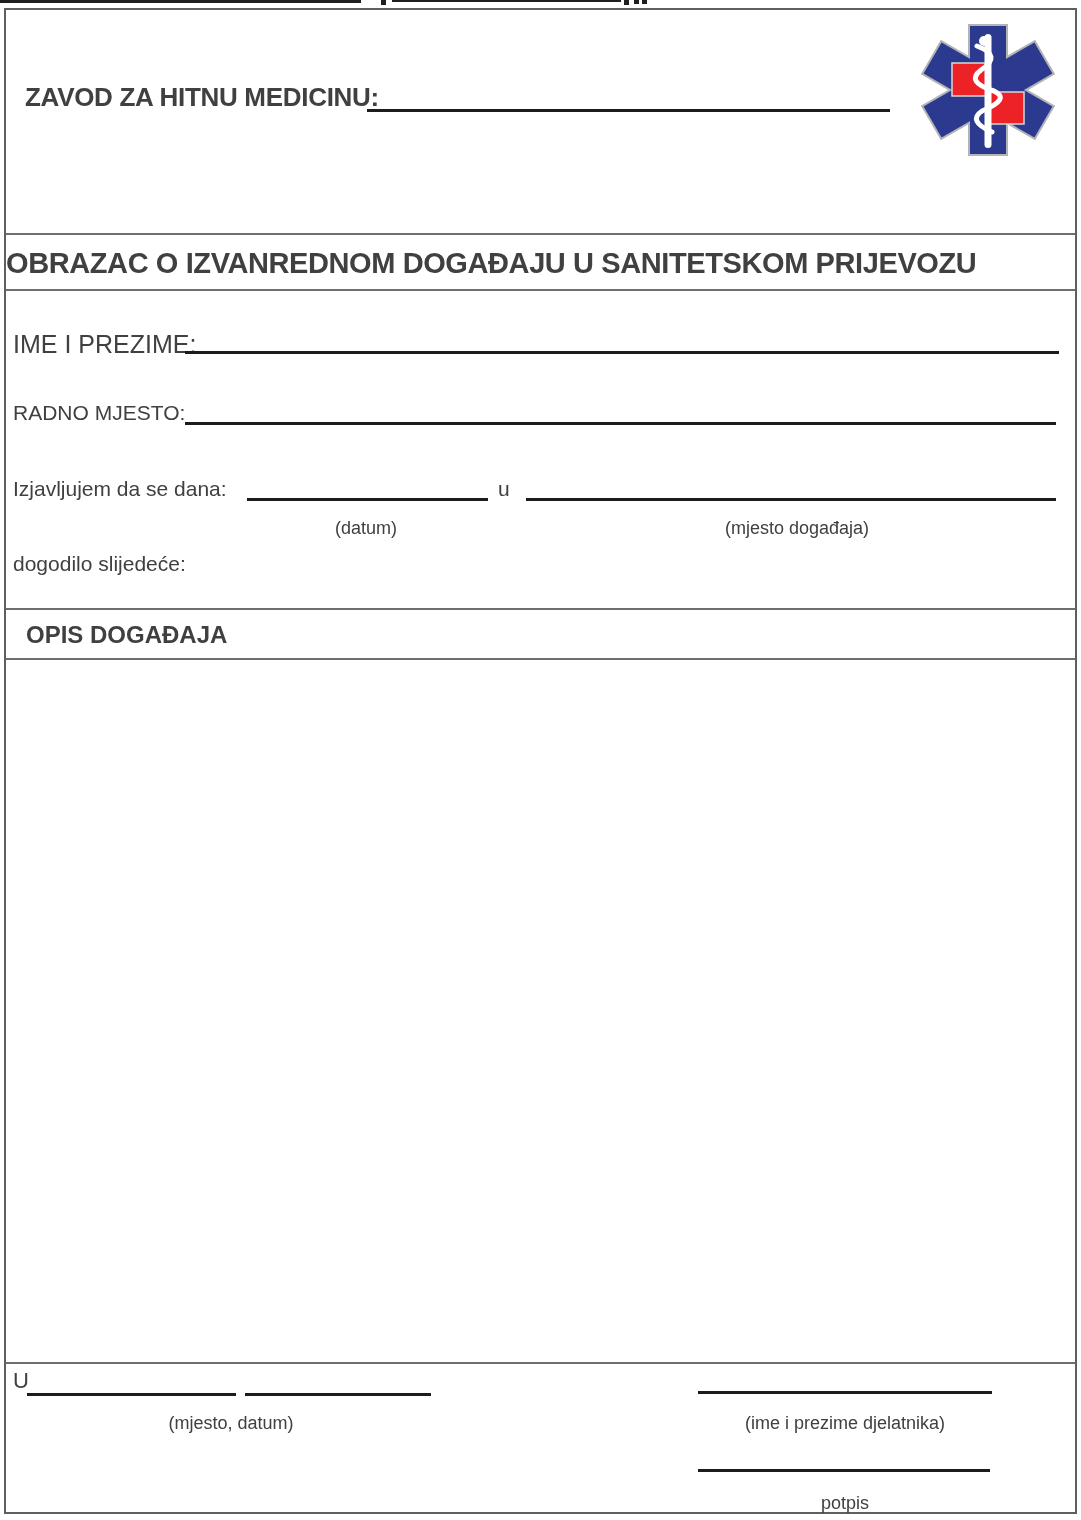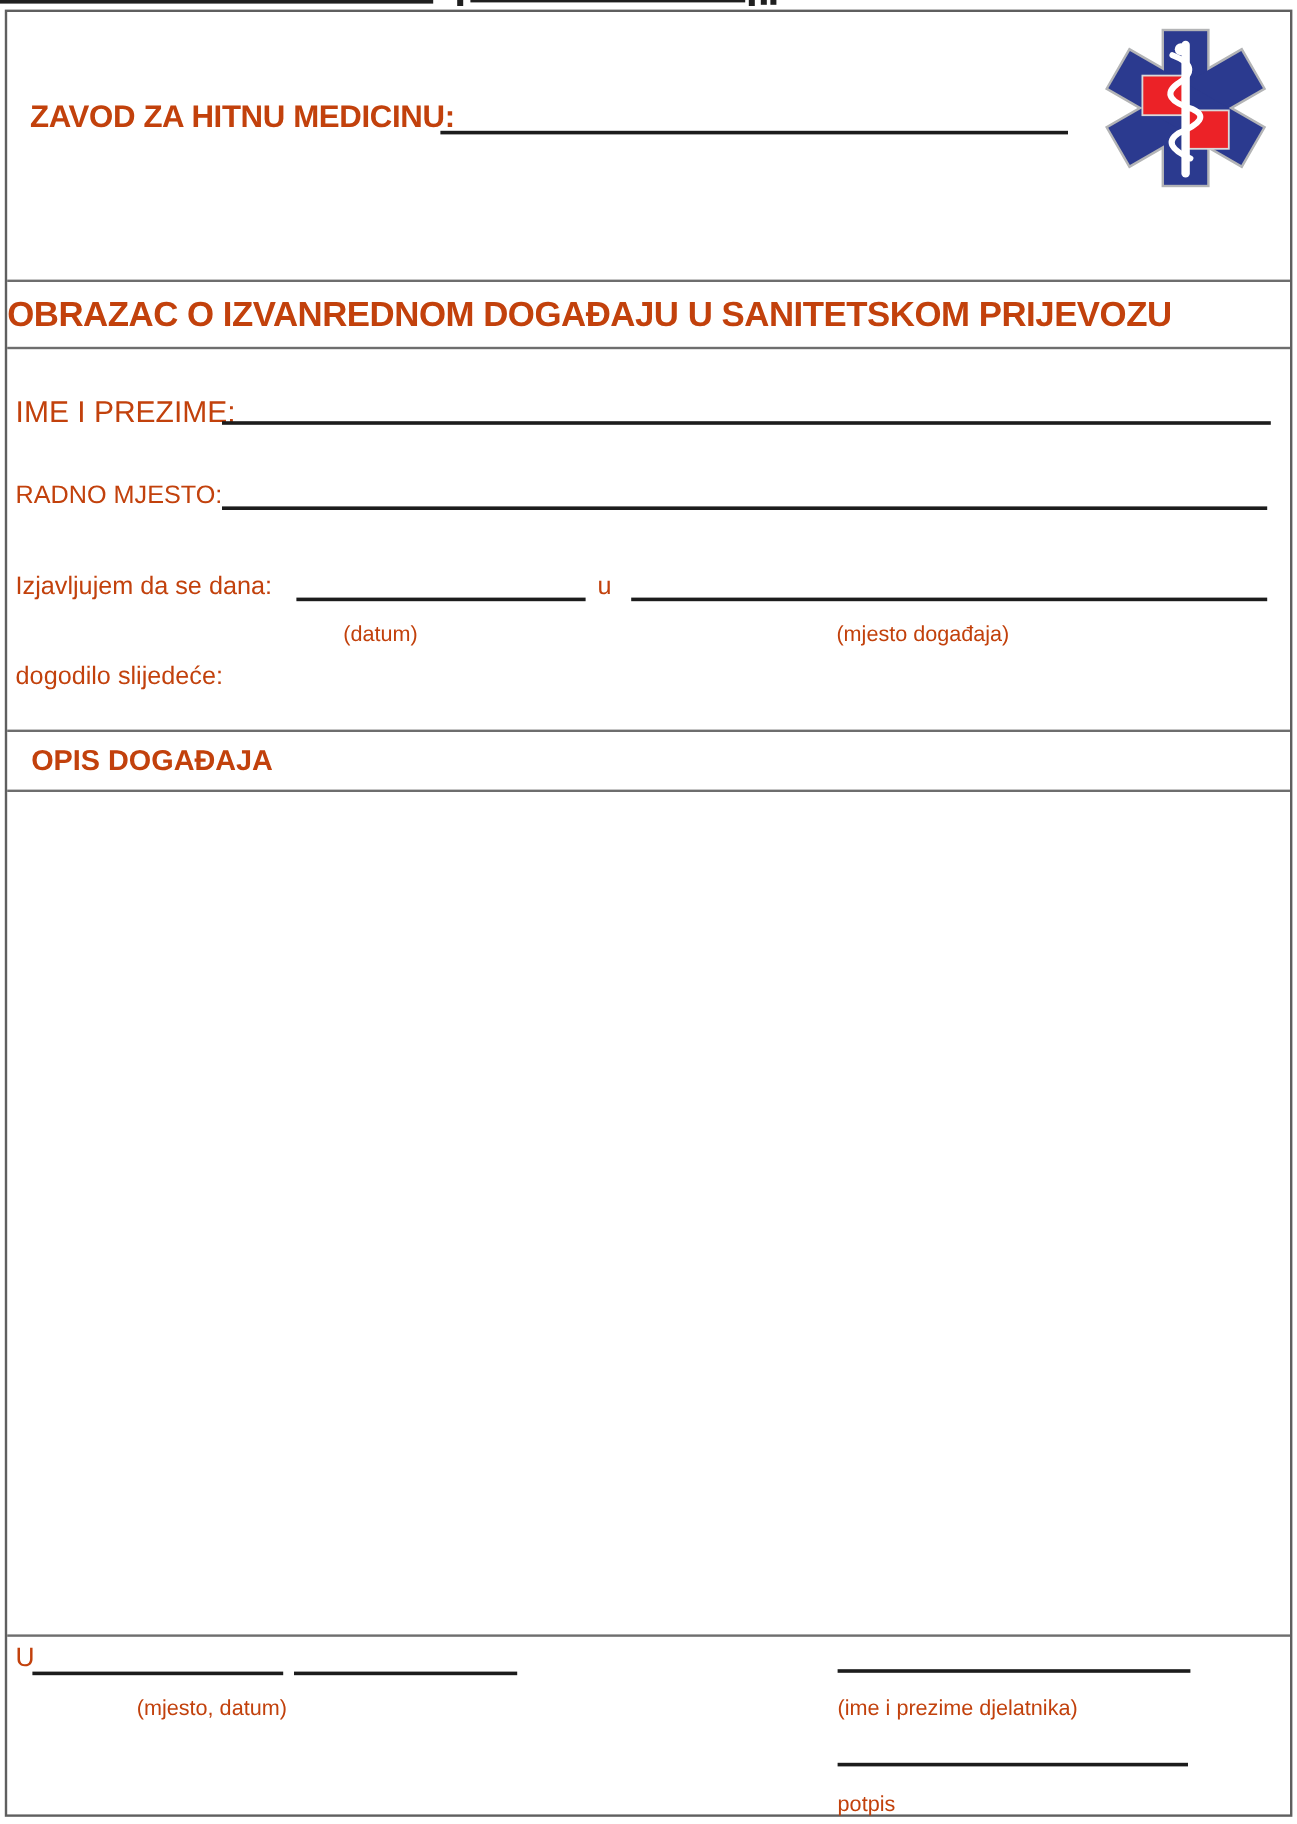--- a/index.html
+++ b/index.html
@@ -1,27 +1,27 @@
 <!DOCTYPE html>
 <html><head>
 <meta charset="utf-8">
 <style>
   html,body{margin:0;padding:0;background:#ffffff;}
   .page{position:relative;width:1081px;height:1520px;background:#ffffff;overflow:hidden;
-        font-family:"Liberation Sans", sans-serif;color:#c2410c;}
+        font-family:"Liberation Sans", sans-serif;color:#404040;}
   
   .frag{position:absolute;background:#1f1f1f;height:3px;top:0;}
   
   .form{position:absolute;left:4px;top:8px;width:1069px;height:1502px;
         border:2px solid #5f5f5f;background:#ffffff;}
   .divider{position:absolute;left:0;width:100%;height:2px;background:#6e6e6e;}
   .lbl{position:absolute;white-space:nowrap;}
   .bold{font-weight:bold;}
   .fline{position:absolute;height:3px;background:#1c1c1c;}
-  .cap{position:absolute;font-size:18px;text-align:left;white-space:nowrap;}
+  .cap{position:absolute;font-size:18px;text-align:center;white-space:nowrap;}
   .centered{left:0;width:100%;text-align:left;}
   .logo{position:absolute;}
 </style>
 </head>
 <body>
 
 <div class="page">
 
   <div>
     <div class="frag" style="left:0;width:361px;"></div>
@@ -87,21 +87,21 @@
 
     <div class="divider" style="top:648px;"></div>
 
     <div style="position:absolute;left:0;top:650px;width:100%;height:702px;"></div>
 
     <div class="divider" style="top:1352px;"></div>
 
     <div class="lbl" style="left:7px;top:1358px;font-size:22px;">U</div>
     <div class="fline" style="left:21px;top:1383px;width:209px;height:2.5px;"></div>
     <div class="fline" style="left:239px;top:1383px;width:186px;height:2.5px;"></div>
-    <div class="cap" style="left:108px;top:1403px;width:200px;">(mjesto, datum)</div>
+    <div class="cap" style="left:125px;top:1403px;width:200px;">(mjesto, datum)</div>
 
     <div class="fline" style="left:692px;top:1381px;width:294px;height:2.5px;"></div>
     <div class="cap" style="left:692px;top:1403px;width:294px;">(ime i prezime djelatnika)</div>
 
     <div class="fline" style="left:692px;top:1459px;width:292px;height:2.5px;"></div>
     <div class="cap" style="left:692px;top:1483px;width:294px;">potpis</div>
 
   </div>
 </div>
 

